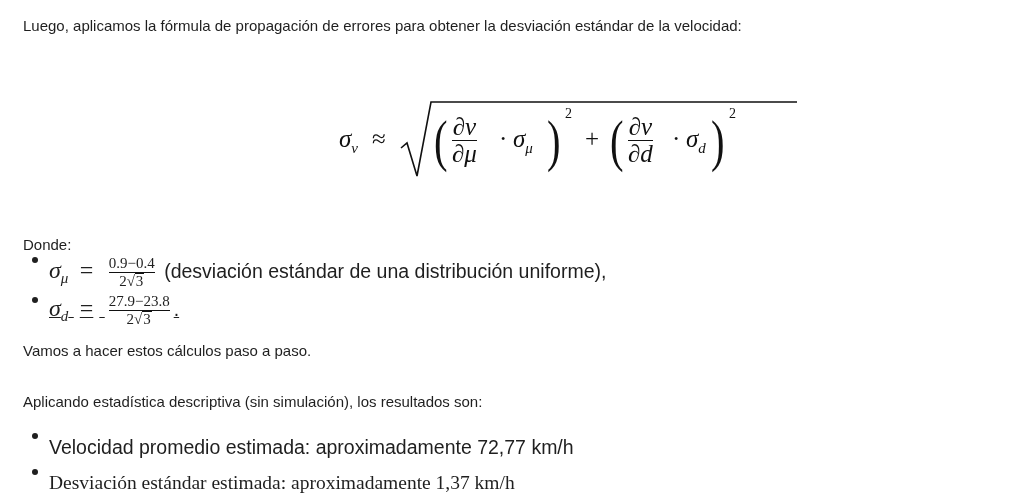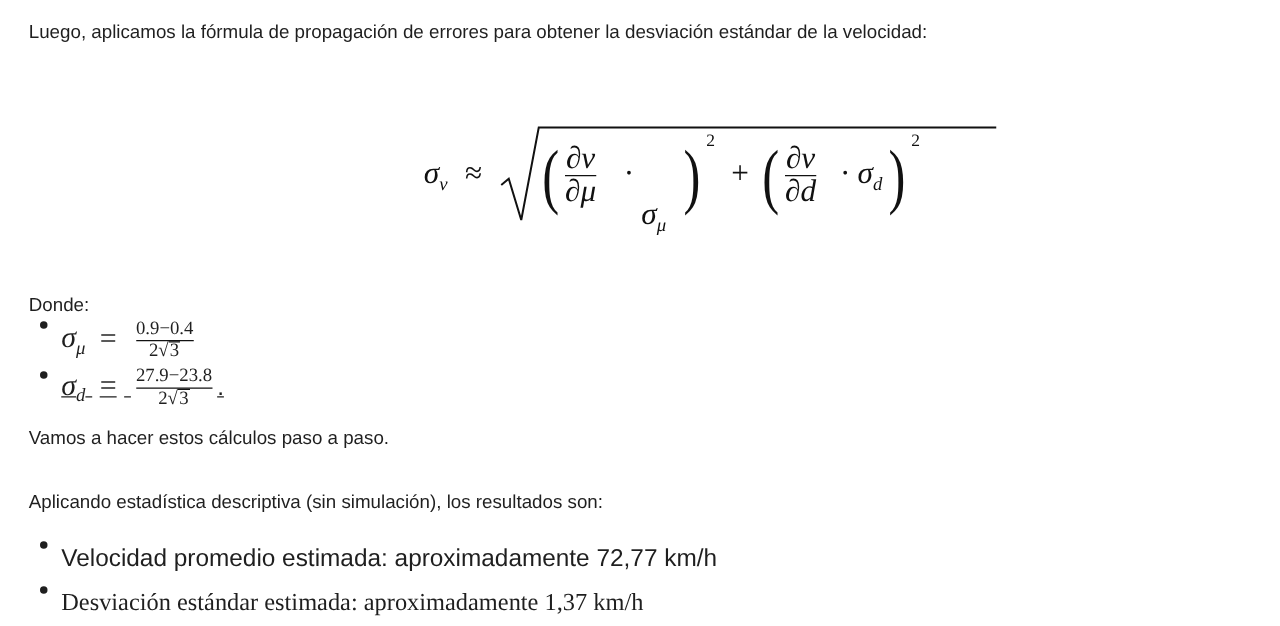--- a/index.html
+++ b/index.html
@@ -145,21 +145,21 @@
         <path d="M2 50 L8 45 L18 78 L32 4 L398 4" fill="none" stroke="#111" stroke-width="1.6"></path>
       </svg>
 
       <span class="paren f-abs" style="left:92px; top:14px;">(</span>
       <div class="frac" style="left:113px; top:16px;">
         <span class="num">∂v</span>
         <span class="bar"></span>
         <span class="den">∂μ</span>
       </div>
       <span class="f-abs" style="left:160px; top:27px;">·</span>
-      <span class="f-abs" style="left:174px; top:27px;margin-top:33px;">
+      <span class="f-abs" style="left:174px; top:27px;">
         <span class="sigma">σ</span><span class="sub">μ</span>
       </span>
       <span class="paren f-abs" style="left:205px; top:14px;">)</span>
       <span class="sup" style="left:226px; top:8px;">2</span>
 
       <span class="f-abs" style="left:246px; top:27px;">+</span>
 
       <span class="paren f-abs" style="left:268px; top:14px;">(</span>
       <div class="frac" style="left:289px; top:16px;">
         <span class="num">∂v</span>
@@ -181,20 +181,21 @@
     <li class="bullet-item" style="height:40px;">
       <span class="bullet-dot" style="top:17px;"></span>
       <span class="bullet-body" style="top:0;">
         <span class="sym-sigma">σ</span><span class="sym-sub">μ</span>
         <span class="sym-eq">=</span>
         <span class="ifrac">
           <span>0.9−0.4</span>
           <span class="bar"></span>
           <span><span>2</span><span>√</span><span class="sqrt">3</span></span>
         </span>
+        <span>(desviación estándar de una distribución uniforme),</span>
       </span>
     </li>
     <li class="bullet-item" style="height:40px;">
       <span class="bullet-dot" style="top:17px;"></span>
       <span class="bullet-body" style="top:-2px;text-decoration:underline;">
         <span class="sym-sigma">σ</span><span class="sym-sub">d</span>
         <span class="sym-eq">=</span>
         <span class="ifrac">
           <span>27.9−23.8</span>
           <span class="bar"></span>

